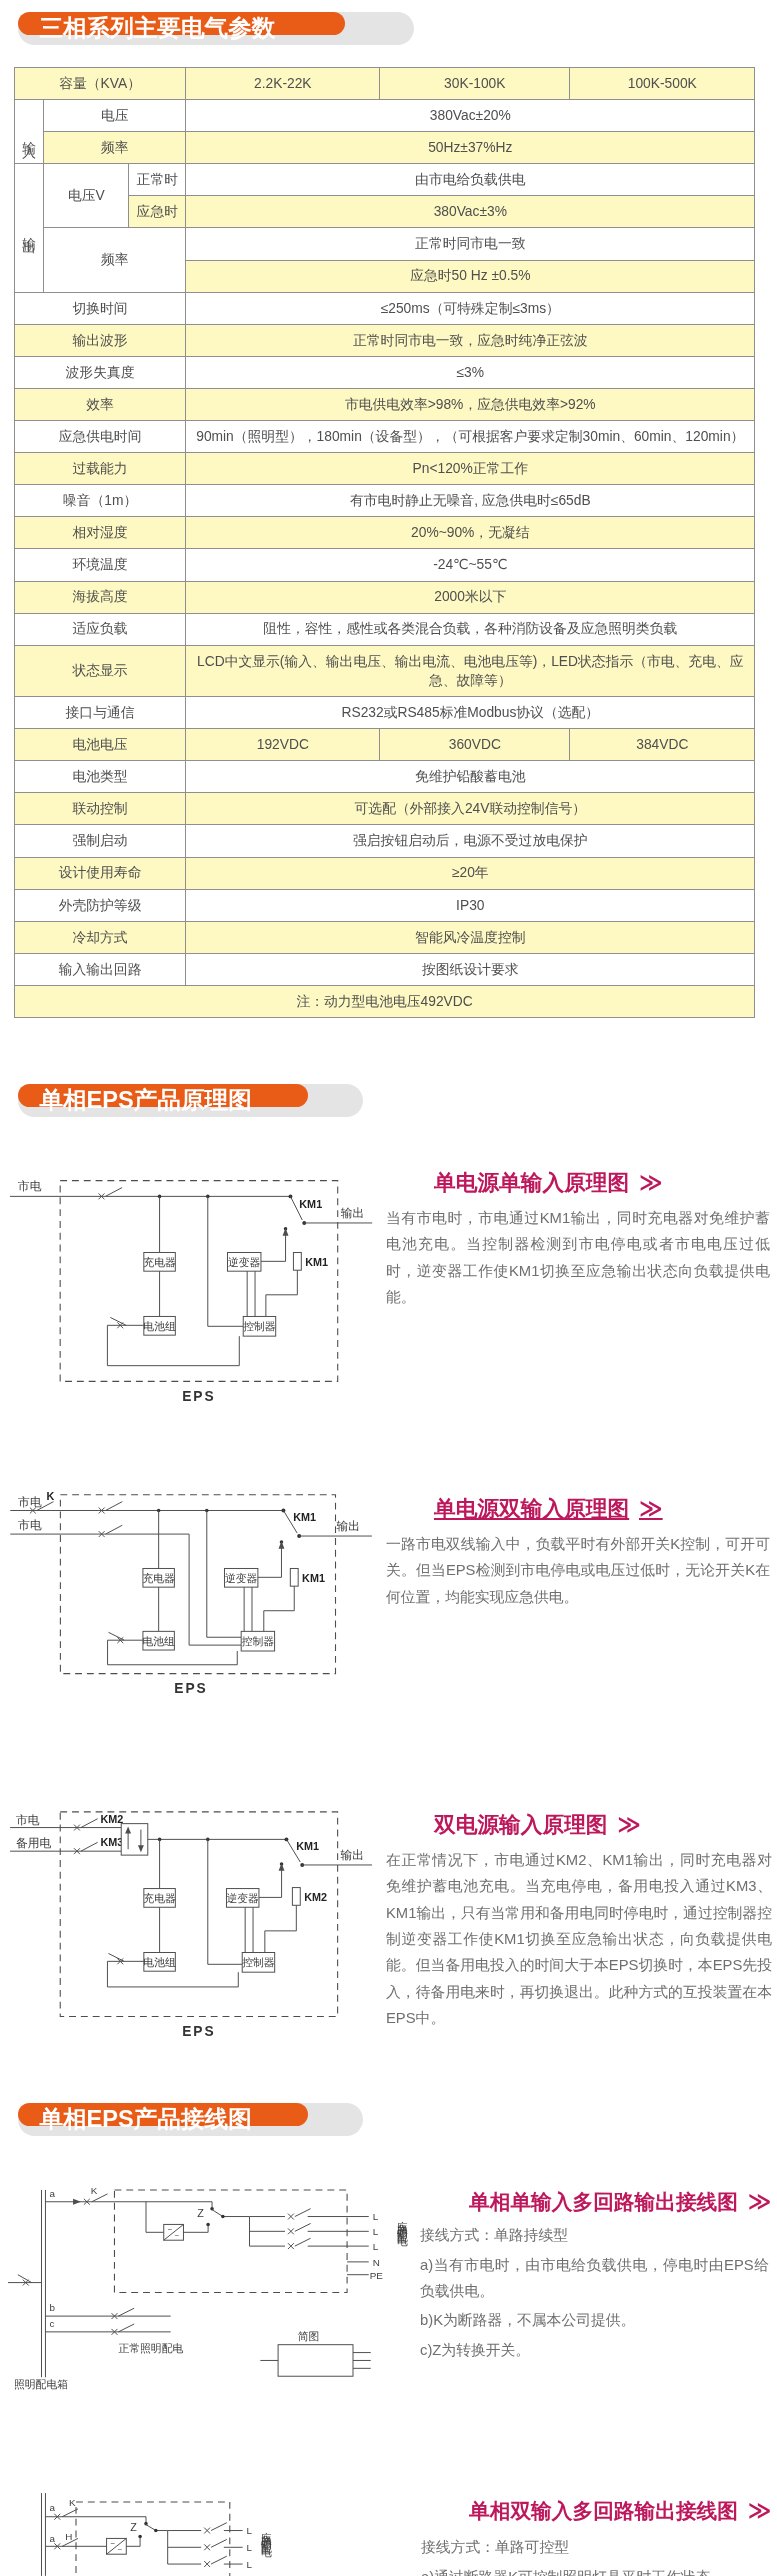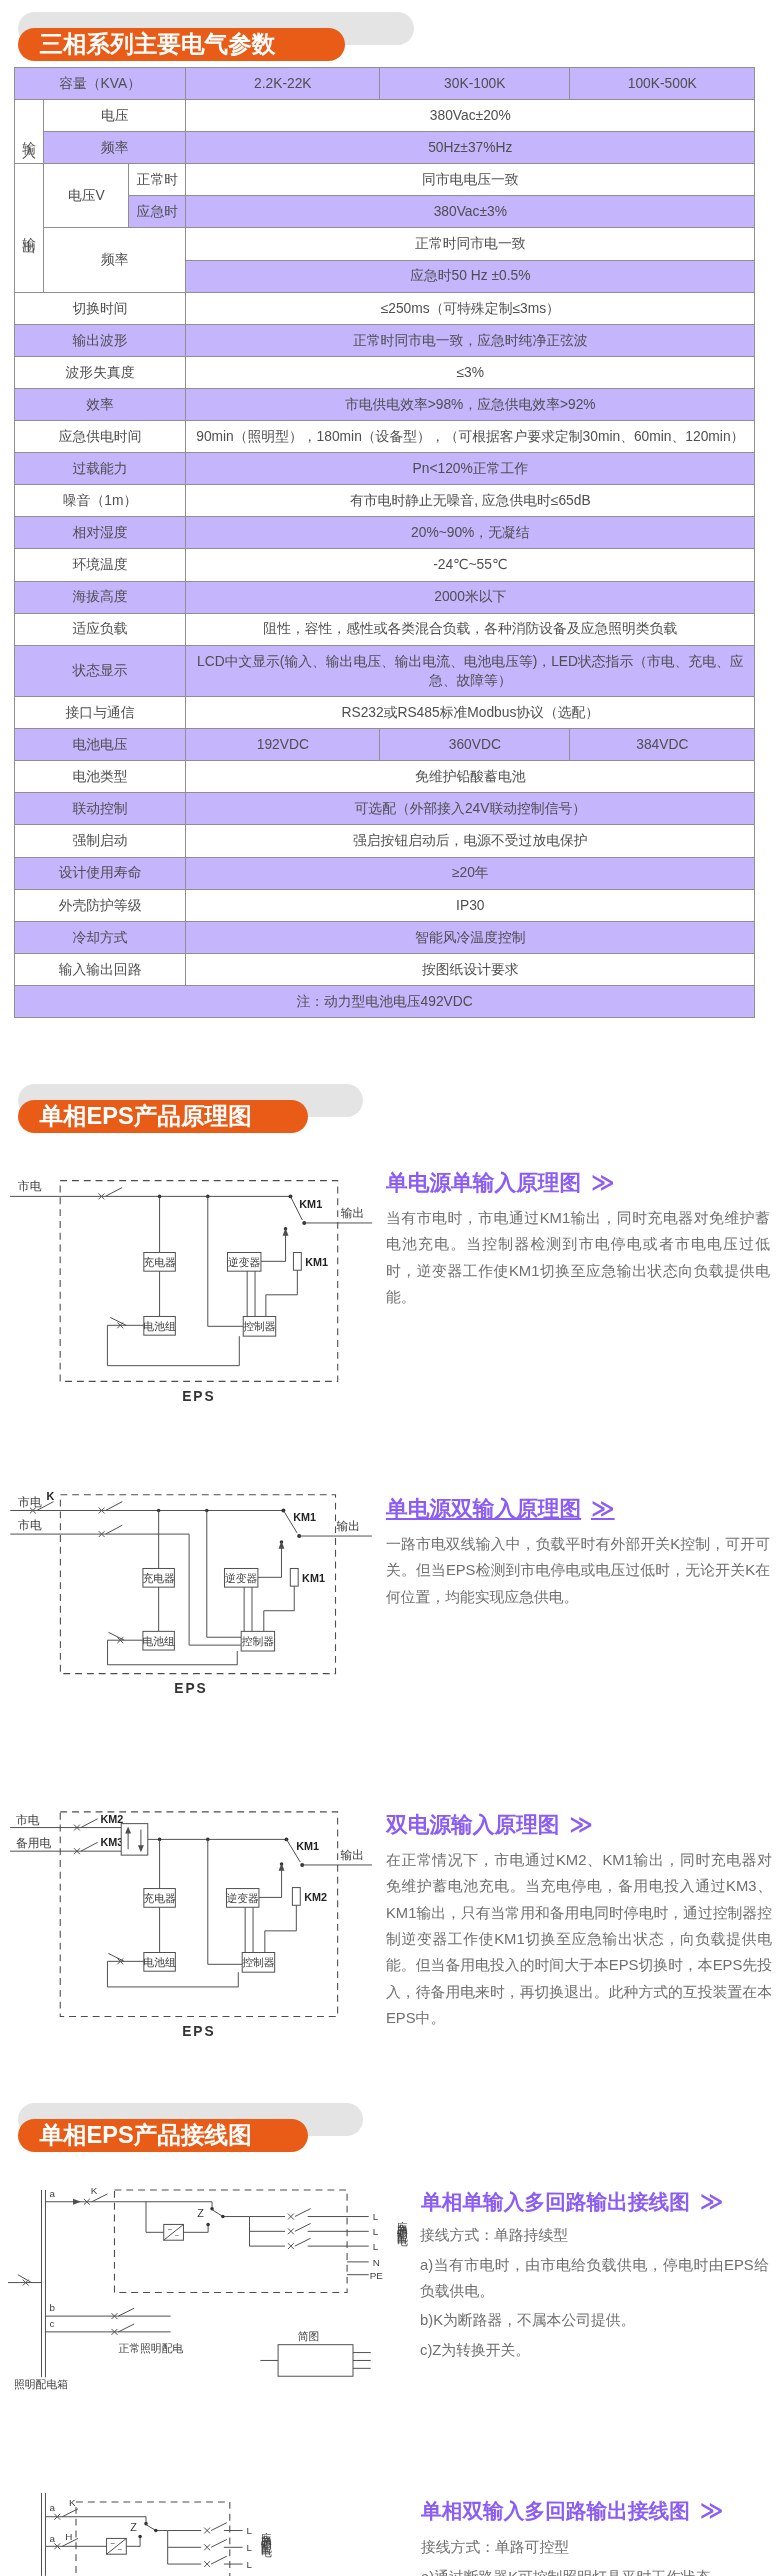--- a/index.html
+++ b/index.html
@@ -4,39 +4,39 @@
 <style>
   html,body { margin:0; padding:0; background:#fff; }
   .page {
     position:relative; width:778px; height:2576px; overflow:hidden;
     background:#fff; font-family:"Liberation Sans","DejaVu Sans",sans-serif;
   }
   
   .pill { position:absolute; height:33px; }
   .pill .bg { position:absolute; left:0; top:0; height:33px; background:#e4e4e4; border-radius:16.7px; }
   .pill .fg {
-    position:absolute; left:0; top:16px; height:33px; border-radius:16.7px;
+    position:absolute; left:0; top:0; height:23px; border-radius:16.7px;
     background:#e95c17; color:#fff; font-weight:bold; font-size:23.6px;
     line-height:33px; padding:0 25.6px 0 21.7px; box-sizing:border-box; white-space:nowrap;
   }
   
   table.spec {
     position:absolute; left:13.8px; top:67px; width:741px;
     border-collapse:collapse; table-layout:fixed;
   }
   table.spec td {
     border:1px solid #8f8f8f; text-align:center; vertical-align:middle;
     color:#4f4f4f; font-size:13.8px; line-height:1.4; padding:5.9px 3.9px;
     overflow:hidden;
   }
-  tr.g { background:#c4b5fd;margin-left:25px; }
+  tr.g { background:#fef9c3;margin-left:25px; }
   tr.w { background:#ffffff; }
   .vert { writing-mode:vertical-lr; text-orientation:upright; letter-spacing:3px; display:inline-block; }
   
-  .sec-title { position:absolute; color:#8b5cf6; font-size:21.7px; font-weight:bold; white-space:nowrap; }
+  .sec-title { position:absolute; color:#be185d; font-size:21.7px; font-weight:bold; white-space:nowrap;margin-left:48px; }
   .sec-title .chev { font-size:22.6px; margin-left:9.8px; font-weight:bold; }
   .sec-title.small { font-size:20.7px; }
   .sec-body { position:absolute; color:#6f6f6f; font-size:14.8px; line-height:1.78; text-align:justify; }
   .sec-body p { margin:0 0 3.9px 0; line-height:1.75; }
   
   svg { position:absolute; }
   .wire { stroke:#4d4d4d; stroke-width:1; fill:none; }
   .dash { stroke:#4d4d4d; stroke-width:1.1; fill:none; stroke-dasharray:7 5; }
   .blk  { fill:#ffffff; stroke:#4d4d4d; stroke-width:1; }
   .dot  { fill:#333333; }
@@ -85,21 +85,21 @@
         <td colspan="3">380Vac±20%</td>
       </tr>
       <tr class="g">
         <td colspan="2">频率</td>
         <td colspan="3">50Hz±37%Hz</td>
       </tr>
       <tr class="w">
         <td rowspan="4"><span class="vert">输出</span></td>
         <td rowspan="2">电压V</td>
         <td>正常时</td>
-        <td colspan="3">同市电电压一致</td>
+        <td colspan="3">由市电给负载供电</td>
       </tr>
       <tr class="g">
         <td>应急时</td>
         <td colspan="3">380Vac±3%</td>
       </tr>
       <tr class="w">
         <td colspan="2" rowspan="2">频率</td>
         <td colspan="3">正常时同市电一致</td>
       </tr>
       <tr class="g">

